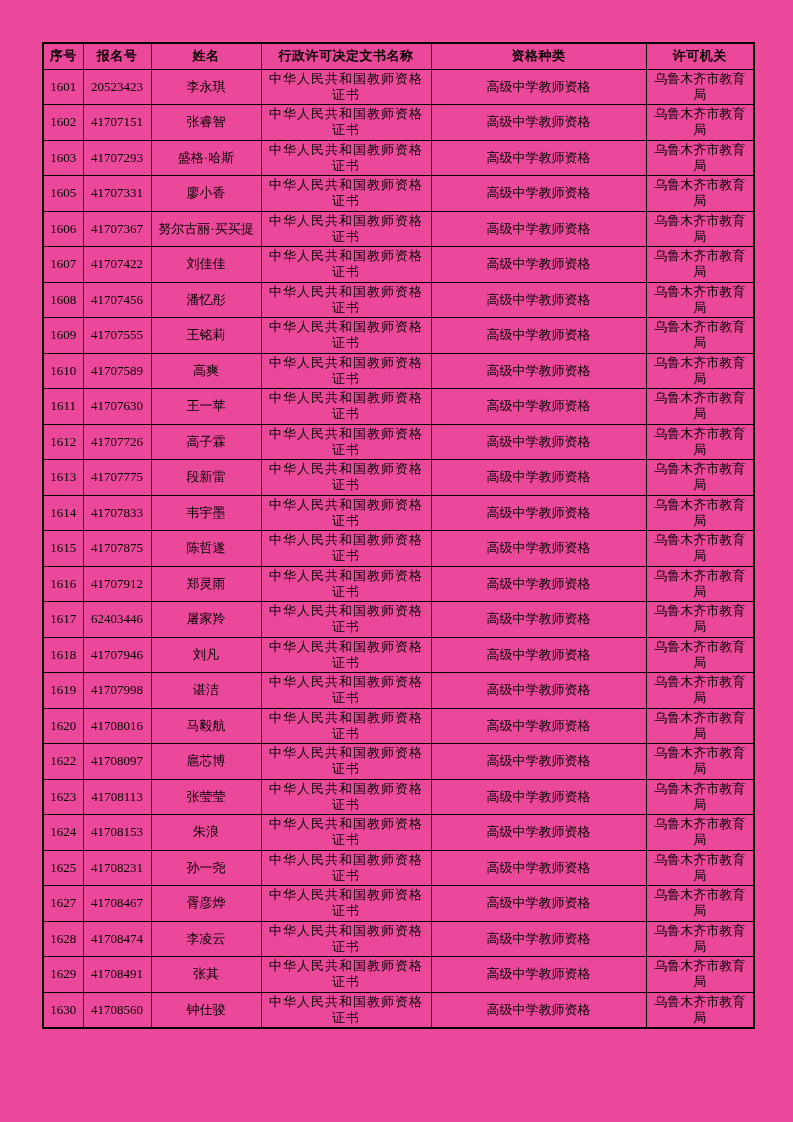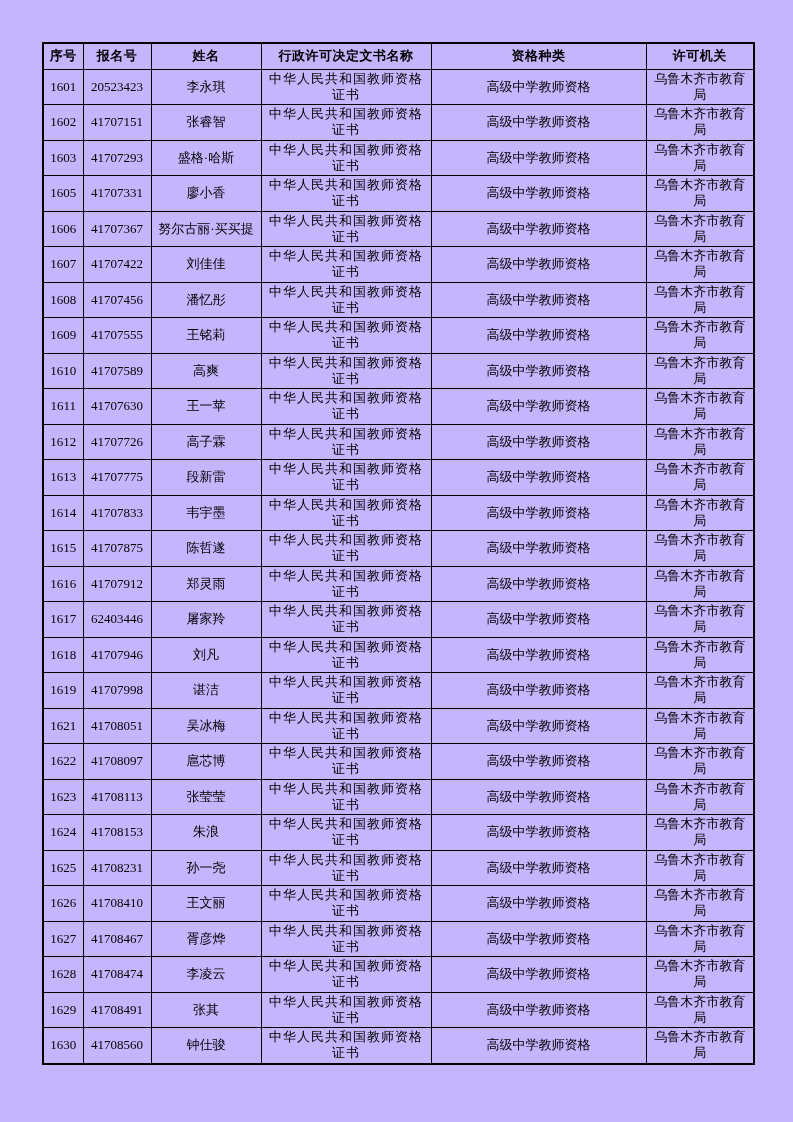--- a/index.html
+++ b/index.html
@@ -11,21 +11,21 @@
   body {
     width: 793px;
     height: 1122px;
     font-family: "Liberation Serif", "DejaVu Serif", serif;
     color: #000;
   }
   .page {
     position: relative;
     width: 793px;
     height: 1122px;
-    background: #c4b5fd;
+    background: #ec4899;
     overflow: hidden;
   }
   table.license-table {
     position: absolute;
     left: 42px;
     top: 42px;
     width: 711px;
     border-collapse: collapse;
     table-layout: fixed;
     border: 2px solid #000;
@@ -221,23 +221,23 @@
         </tr>
         <tr>
           <td>1619</td>
           <td>41707998</td>
           <td>谌洁</td>
           <td>中华人民共和国教师资格证书</td>
           <td>高级中学教师资格</td>
           <td>乌鲁木齐市教育局</td>
         </tr>
         <tr>
-          <td>1621</td>
-          <td>41708051</td>
-          <td>吴冰梅</td>
+          <td>1620</td>
+          <td>41708016</td>
+          <td>马毅航</td>
           <td>中华人民共和国教师资格证书</td>
           <td>高级中学教师资格</td>
           <td>乌鲁木齐市教育局</td>
         </tr>
         <tr>
           <td>1622</td>
           <td>41708097</td>
           <td>扈芯博</td>
           <td>中华人民共和国教师资格证书</td>
           <td>高级中学教师资格</td>
@@ -256,28 +256,20 @@
           <td>41708153</td>
           <td>朱浪</td>
           <td>中华人民共和国教师资格证书</td>
           <td>高级中学教师资格</td>
           <td>乌鲁木齐市教育局</td>
         </tr>
         <tr>
           <td>1625</td>
           <td>41708231</td>
           <td>孙一尧</td>
-          <td>中华人民共和国教师资格证书</td>
-          <td>高级中学教师资格</td>
-          <td>乌鲁木齐市教育局</td>
-        </tr>
-        <tr>
-          <td>1626</td>
-          <td>41708410</td>
-          <td>王文丽</td>
           <td>中华人民共和国教师资格证书</td>
           <td>高级中学教师资格</td>
           <td>乌鲁木齐市教育局</td>
         </tr>
         <tr>
           <td>1627</td>
           <td>41708467</td>
           <td>胥彦烨</td>
           <td>中华人民共和国教师资格证书</td>
           <td>高级中学教师资格</td>

